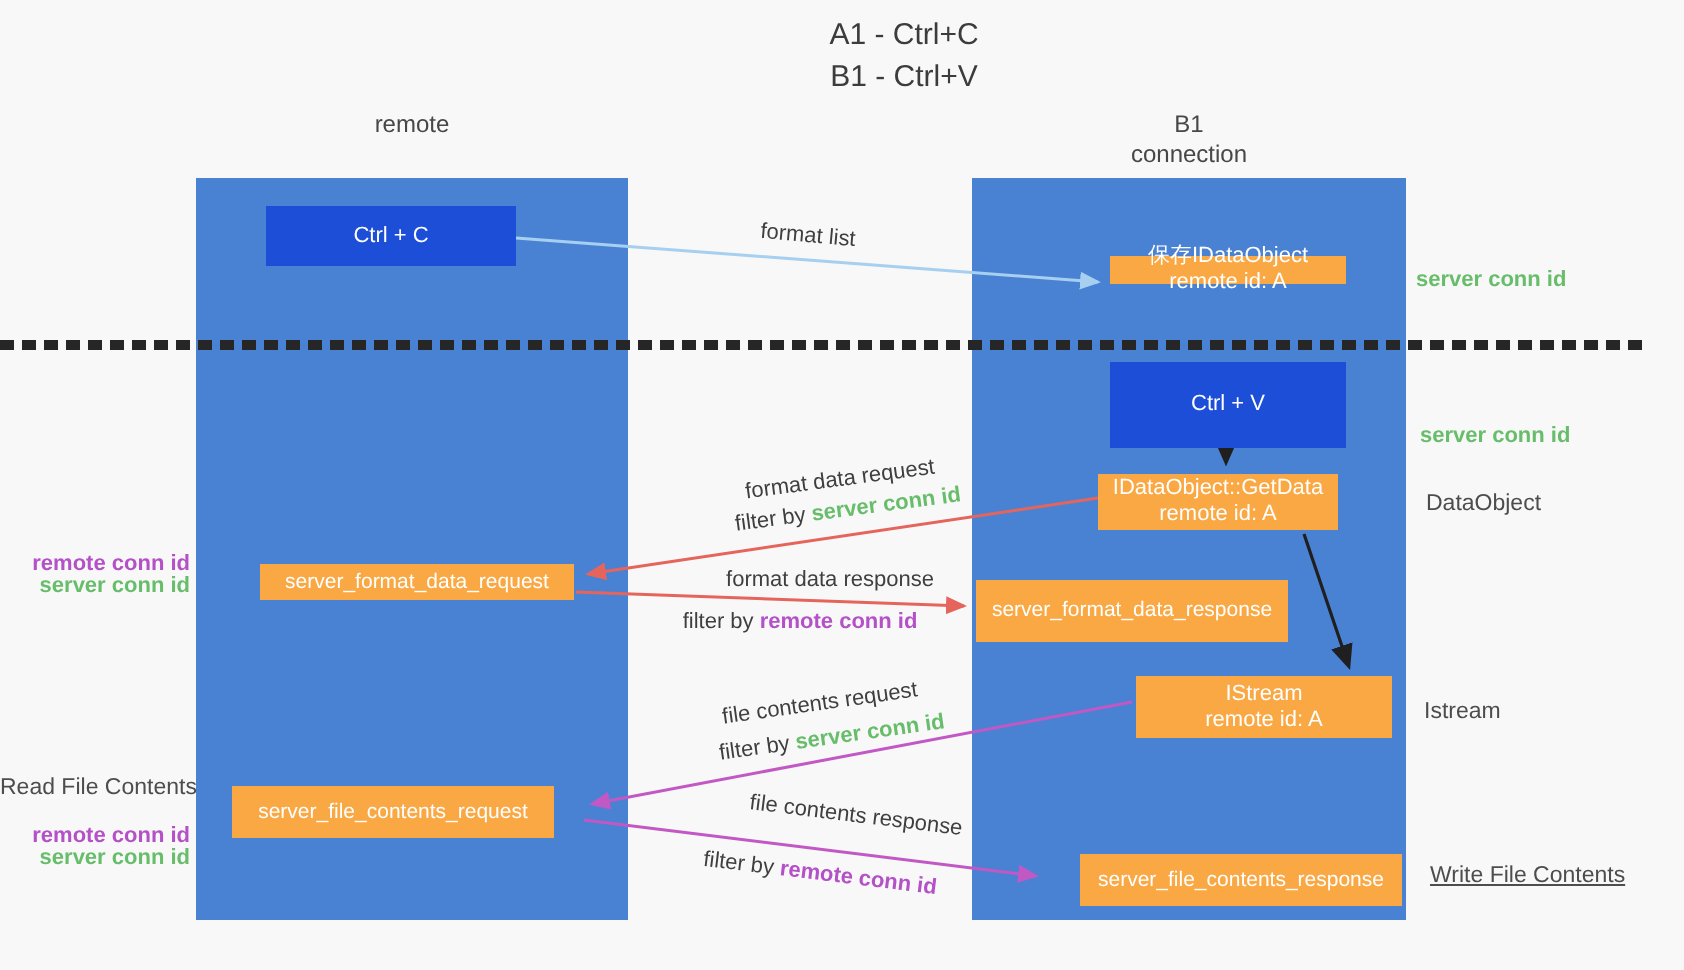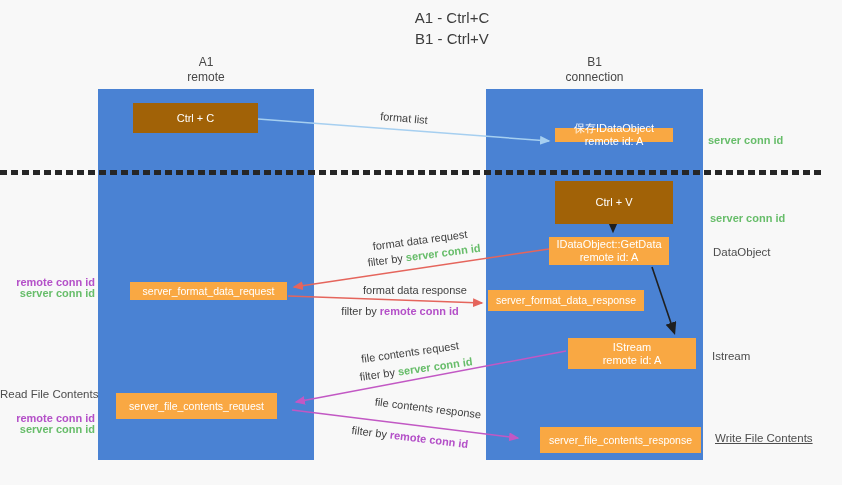--- a/index.html
+++ b/index.html
@@ -20,27 +20,27 @@
   #header-left{left:98px;width:216px;}
   #header-right{left:486px;width:217px;}
   
   .dotted{left:0;top:170px;width:824px;height:5px;
     background:repeating-linear-gradient(90deg,#262626 0 7px,transparent 7px 11px);}
   
   svg.arrows{left:0;top:0;pointer-events:none;}
   
   .box{display:flex;flex-direction:column;align-items:center;justify-content:center;
     background:#f9a843;color:#fff;font-size:11px;line-height:13px;text-align:center;white-space:nowrap;}
-  .box.green{background:#a16207;align-items:center;}
+  .box.green{background:#1d4ed8;align-items:center;}
   #box-ctrl-c{left:133px;top:103px;width:125px;height:30px;}
   #box-save{left:555px;top:128px;width:118px;height:14px;}
   #box-ctrl-v{left:555px;top:181px;width:118px;height:43px;}
   #box-getdata{left:549px;top:237px;width:120px;height:28px;}
   #box-fmt-req{left:130px;top:282px;width:157px;height:18px;font-size:10.5px;}
-  #box-fmt-resp{left:488px;top:290px;width:156px;height:21px;font-size:10.5px;}
+  #box-fmt-resp{left:488px;top:290px;width:156px;height:31px;font-size:10.5px;}
   #box-istream{left:568px;top:338px;width:128px;height:31px;}
   #box-file-req{left:116px;top:393px;width:161px;height:26px;font-size:10.5px;}
   #box-file-resp{left:524px;top:427px;width:161px;height:26px;font-size:10.5px;margin-left:16px;}
   
   .side{font-size:11.5px;color:#4d4d4d;white-space:nowrap;}
   .conn{font-size:11px;font-weight:bold;line-height:11px;white-space:nowrap;}
   .conn .g{color:#67bd6a;}
   .conn .p{color:#b450c8;}
   .green-txt{color:#67bd6a;font-weight:bold;font-size:11px;}
   #lbl-scid-top{left:708px;top:134px;}
@@ -69,21 +69,20 @@
 </style>
 </head>
 <body>
 
 <div class="abs title">
   <div>A1 - Ctrl+C</div>
   <div>B1 - Ctrl+V</div>
 </div>
 
 <div class="abs lane-header" id="header-left">
-  <div>A1</div>
   <div>remote</div>
 </div>
 <div class="abs lane-header" id="header-right">
   <div>B1</div>
   <div>connection</div>
 </div>
 
 <div class="abs lane" id="lane-left"></div>
 <div class="abs lane" id="lane-right"></div>
 

